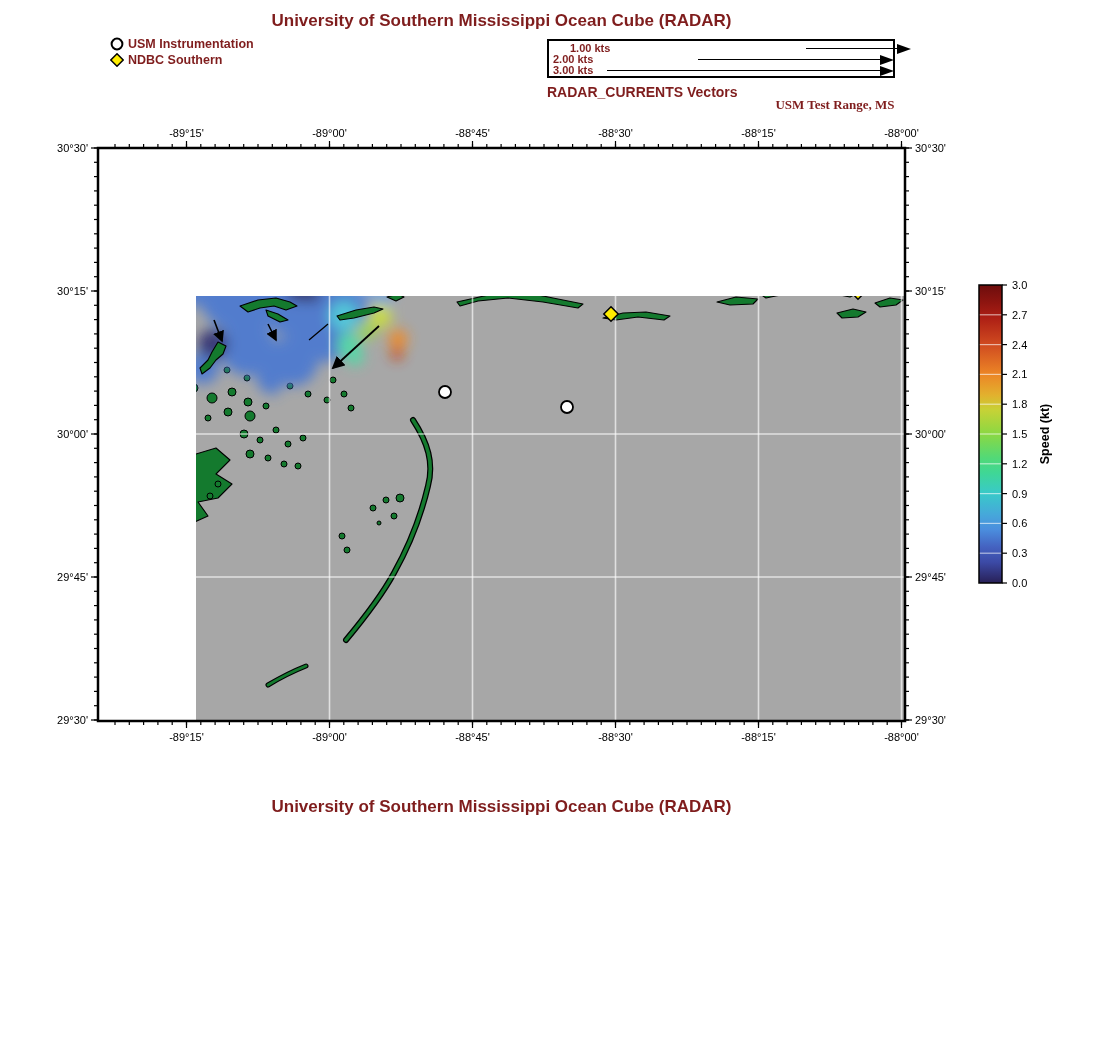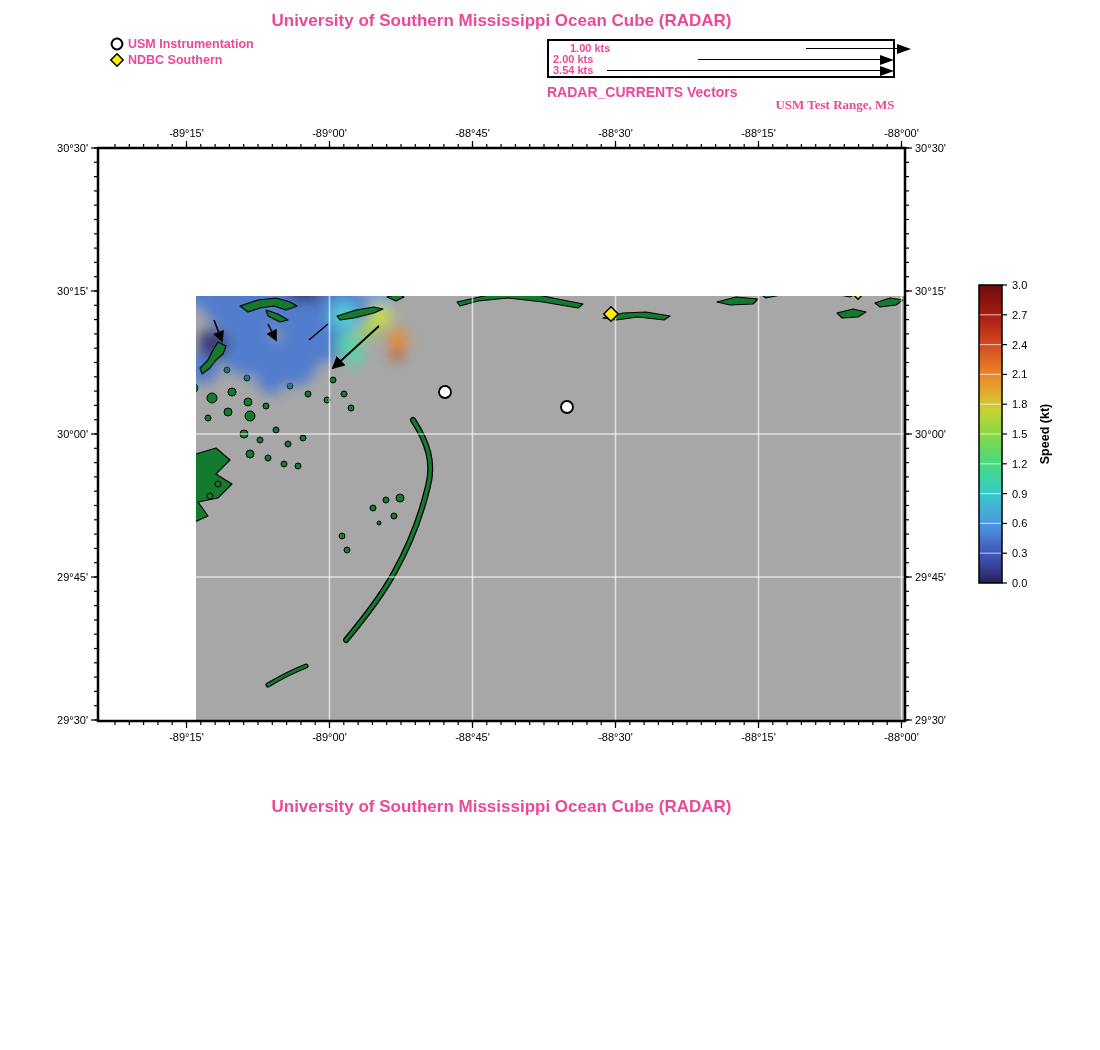--- a/index.html
+++ b/index.html
@@ -1,17 +1,17 @@
 <!DOCTYPE html>
 <html><head>
 <meta charset="utf-8">
 <style>
   html,body{margin:0;padding:0;background:#fff;}
   #page{position:relative;width:1100px;height:1050px;background:#ffffff;overflow:hidden;
-        font-family:"Liberation Sans",sans-serif;color:#ec4899;}
+        font-family:"Liberation Sans",sans-serif;color:#7f1d1d;}
   .abs{position:absolute;}
   .title{font-weight:bold;font-size:17px;text-align:center;}
   #top-title{left:0;top:11px;width:1003px;}
   #bottom-title{left:0;top:797px;width:1003px;}
   #legend{left:110px;top:36px;}
   .legend-row{display:flex;align-items:center;height:16px;}
   .legend-row svg{margin-right:4px;}
   .legend-label{font-weight:bold;font-size:12.5px;white-space:nowrap;}
   #vector-box{left:547px;top:39px;width:348px;height:39px;border:2.5px solid #000;background:#fff;box-sizing:border-box;}
   .vrow{position:absolute;height:11px;}
@@ -50,21 +50,21 @@
         <span class="vlabel">1.00 kts</span>
         <div class="vline" style="left: 240px; width: 91px; top: 4.5px;"></div>
         <div class="vhead" style="left: 331px; top: 0.5px;"></div>
       </div>
       <div class="vrow" style="top: 13px; left: 0px; width: 306px;">
         <span class="vlabel">2.00 kts</span>
         <div class="vline" style="left: 149px; width: 182px; top: 4.5px;"></div>
         <div class="vhead" style="left: 331px; top: 0.5px;"></div>
       </div>
       <div class="vrow" style="top: 24px; left: 0px; width: 343px;">
-        <span class="vlabel">3.54 kts</span>
+        <span class="vlabel">3.00 kts</span>
         <div class="vline" style="left: 58px; width: 273px; top: 4.5px;"></div>
         <div class="vhead" style="left: 331px; top: 0.5px;"></div>
       </div>
     </div>
 <div class="abs" id="vector-caption">RADAR_CURRENTS Vectors</div>
 <div class="abs" id="region-label">USM Test Range, MS</div>
 
 <svg id="plot-svg" class="abs" width="1100" height="1050" viewBox="0 0 1100 1050">
   <defs>
     <filter id="blobblur" x="-40%" y="-40%" width="180%" height="180%">

